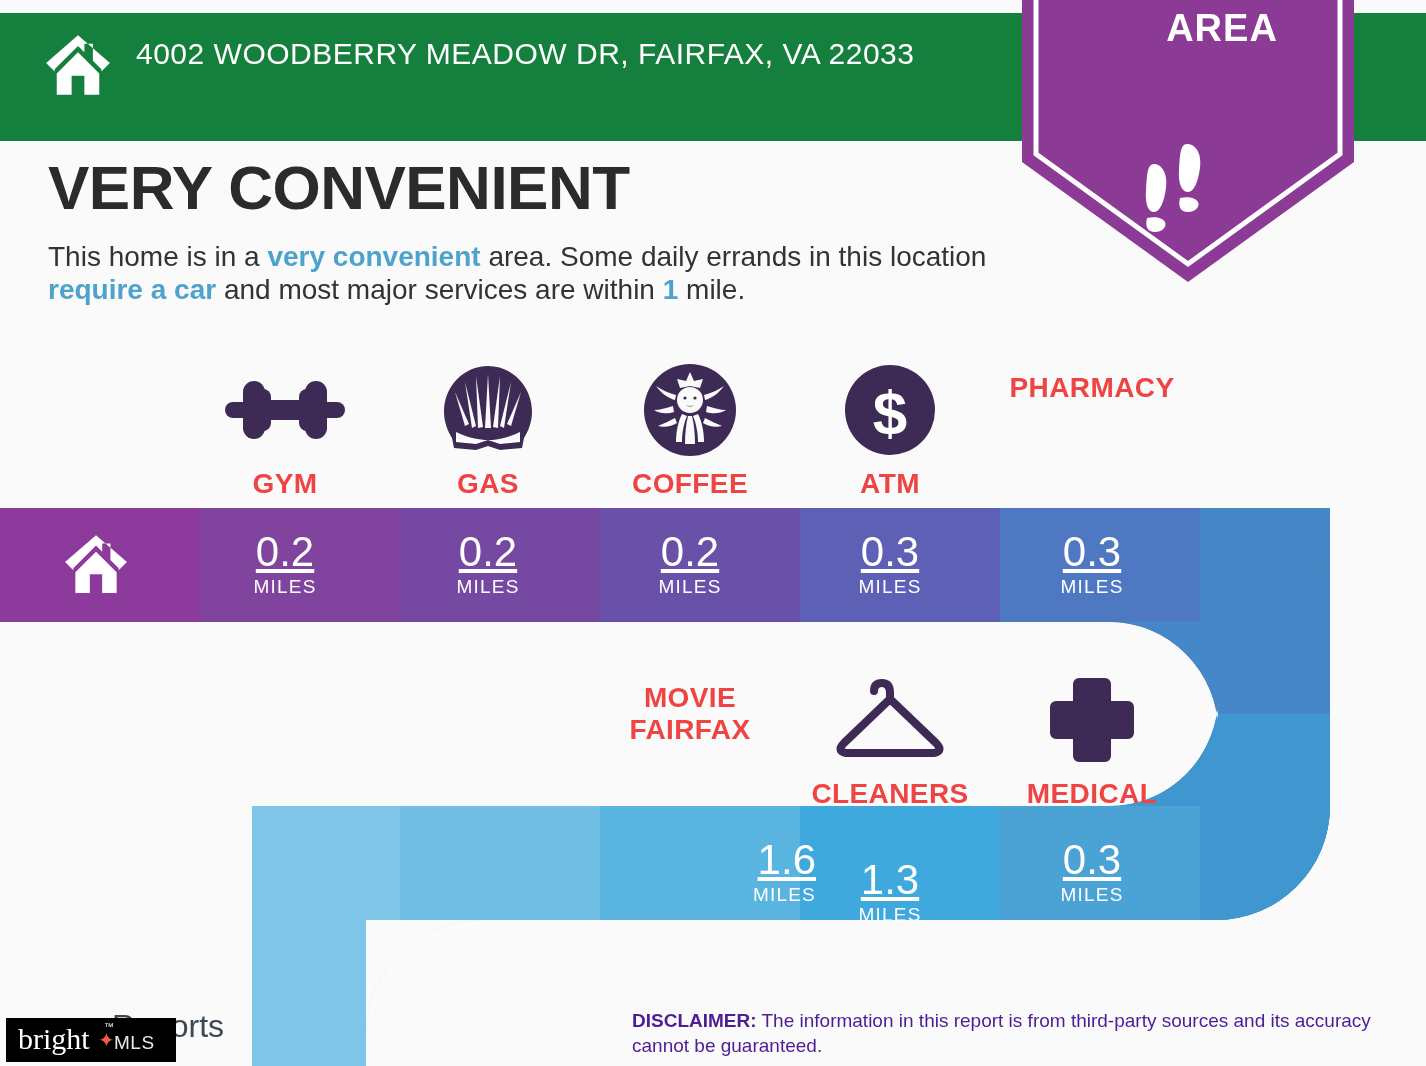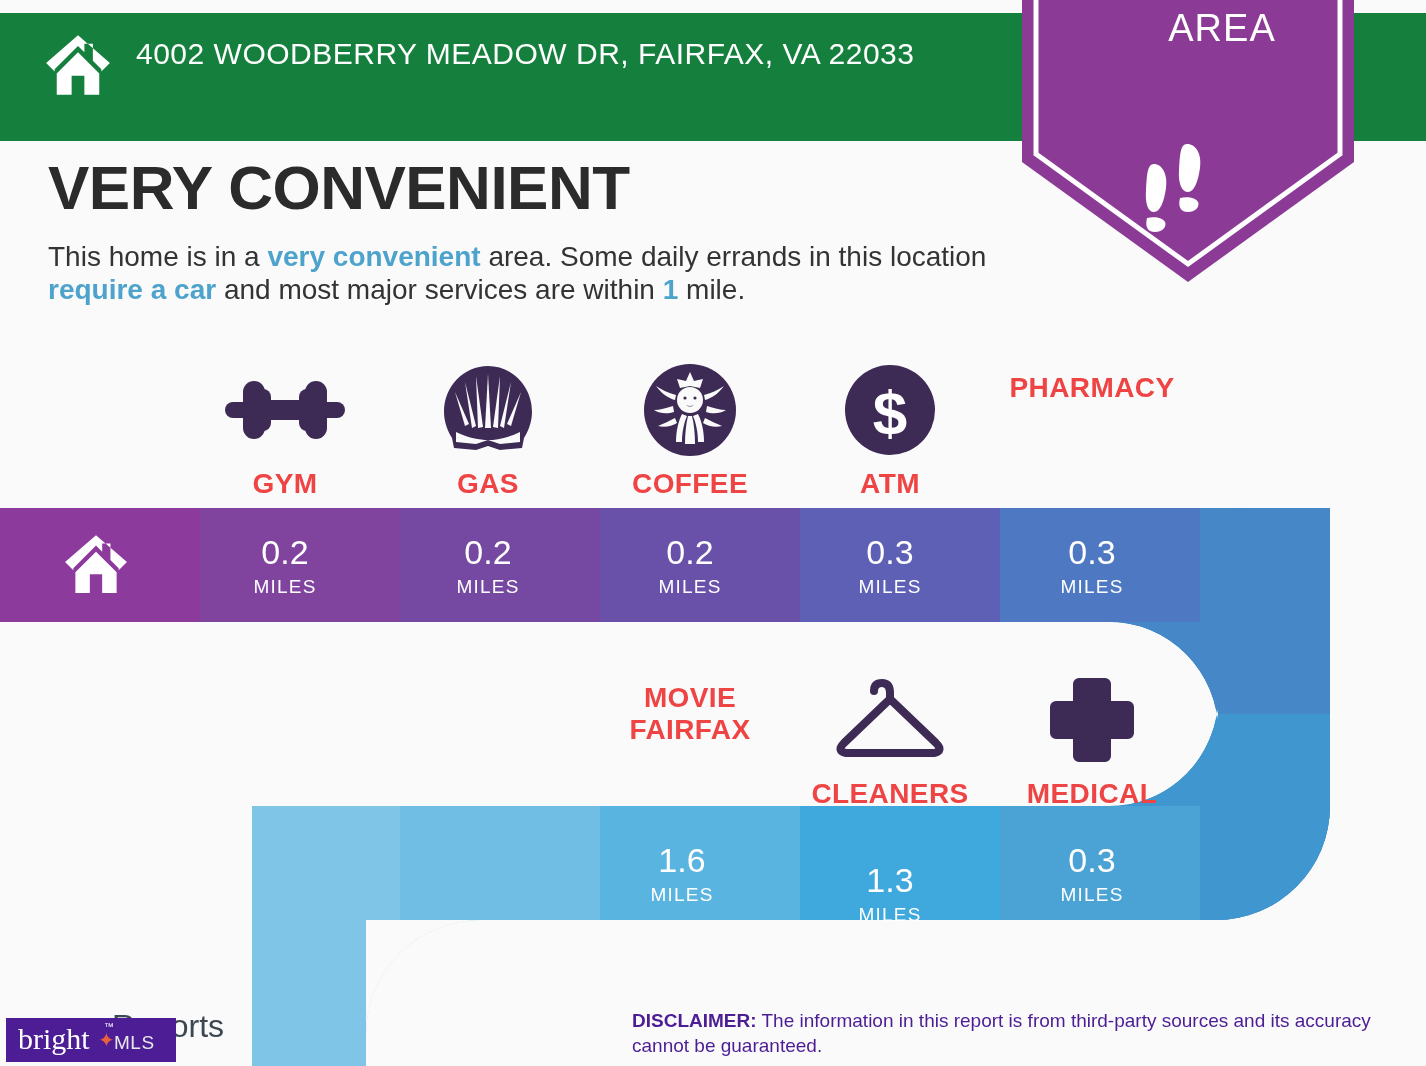--- a/index.html
+++ b/index.html
@@ -28,21 +28,21 @@
 
   
   #badge {
     position:absolute; left:1022px; top:-8px; width:332px; height:290px;
     z-index:6;
   }
   #badge svg { display:block; }
   #badge-title {
     position:absolute; left:0; top:14px; width:400px;
     text-align:center; color:#ffffff;
-    font-size:38px; line-height:44px; font-weight:400;
+    font-size:38px; line-height:44px; font-weight:700;
     letter-spacing:1px; pointer-events:none;
   }
 
   
   #headline {
     position:absolute; left:48px; top:152px;
     font-size:62px; font-weight:bold; color:#2b2b2b;
     letter-spacing:-0.5px;
   }
   #subtext {
@@ -63,40 +63,40 @@
     color:#ef4444; letter-spacing:0.4px;
   }
 
   
   #snake { position:absolute; left:0; top:0; width:1426px; height:1066px; }
 
   .distcell {
     position:absolute; width:200px; text-align:center; color:#ffffff;
     pointer-events:none;
   }
-  .distcell .num  { font-size:34px; line-height:44px; font-weight:400; }
+  .distcell .num  { font-size:42px; line-height:44px; font-weight:400;text-decoration:underline; }
   .distcell .unit { font-size:19px; letter-spacing:1.2px; margin-top:2px; }
 
   #bar-house {
     position:absolute; left:63px; top:531px; width:66px; height:66px; z-index:3;
   }
 
   
   #disclaimer {
     position:absolute; left:632px; top:1008px; width:740px;
     font-size:19px; line-height:25px; color:#4c1d95;
   }
   #disclaimer b { font-weight:bold; }
   #reports-text {
     position:absolute; left:112px; top:1008px;
     font-size:32px; color:#3c4752;
   }
   #brightmls {
     position:absolute; left:6px; top:1018px; width:170px; height:44px;
-    background:#4c1d95; z-index:9;
+    background:#000000; z-index:9;
   }
   #brightmls .bm-bright {
     position:absolute; left:12px; top:4px; color:#ffffff;
     font-family:"Liberation Serif", serif; font-size:30px; font-style:normal;
   }
   #brightmls .bm-mls {
     position:absolute; left:108px; top:14px; color:#e8e8e8; font-size:19px;
     letter-spacing:0.5px;
   }
   #brightmls .bm-star {
@@ -363,21 +363,21 @@
 
 <div class="iconcell" style="left:992px; top:672px;">
   <div class="glyph">
     <svg width="92" height="92" viewBox="0 0 92 92">
       <path d="M33 4 H59 A6 6 0 0 1 65 10 V27 H82 A6 6 0 0 1 88 33 V59 A6 6 0 0 1 82 65 H65 V82 A6 6 0 0 1 59 88 H33 A6 6 0 0 1 27 82 V65 H10 A6 6 0 0 1 4 59 V33 A6 6 0 0 1 10 27 H27 V10 A6 6 0 0 1 33 4 Z" fill="#3d2b56"></path>
     </svg>
   </div>
   <div class="caption">MEDICAL</div>
 </div>
 
-<div class="distcell" style="left:582px; top:838px;">
+<div class="distcell" style="left:616px; top:838px;text-align:right;">
   <div class="num">1.6</div>
   <div class="unit">MILES</div>
 </div>
 <div class="distcell" style="left:790px; top:838px;margin-top:20px;">
   <div class="num">1.3</div>
   <div class="unit">MILES</div>
 </div>
 <div class="distcell" style="left:992px; top:838px;">
   <div class="num">0.3</div>
   <div class="unit">MILES</div>

